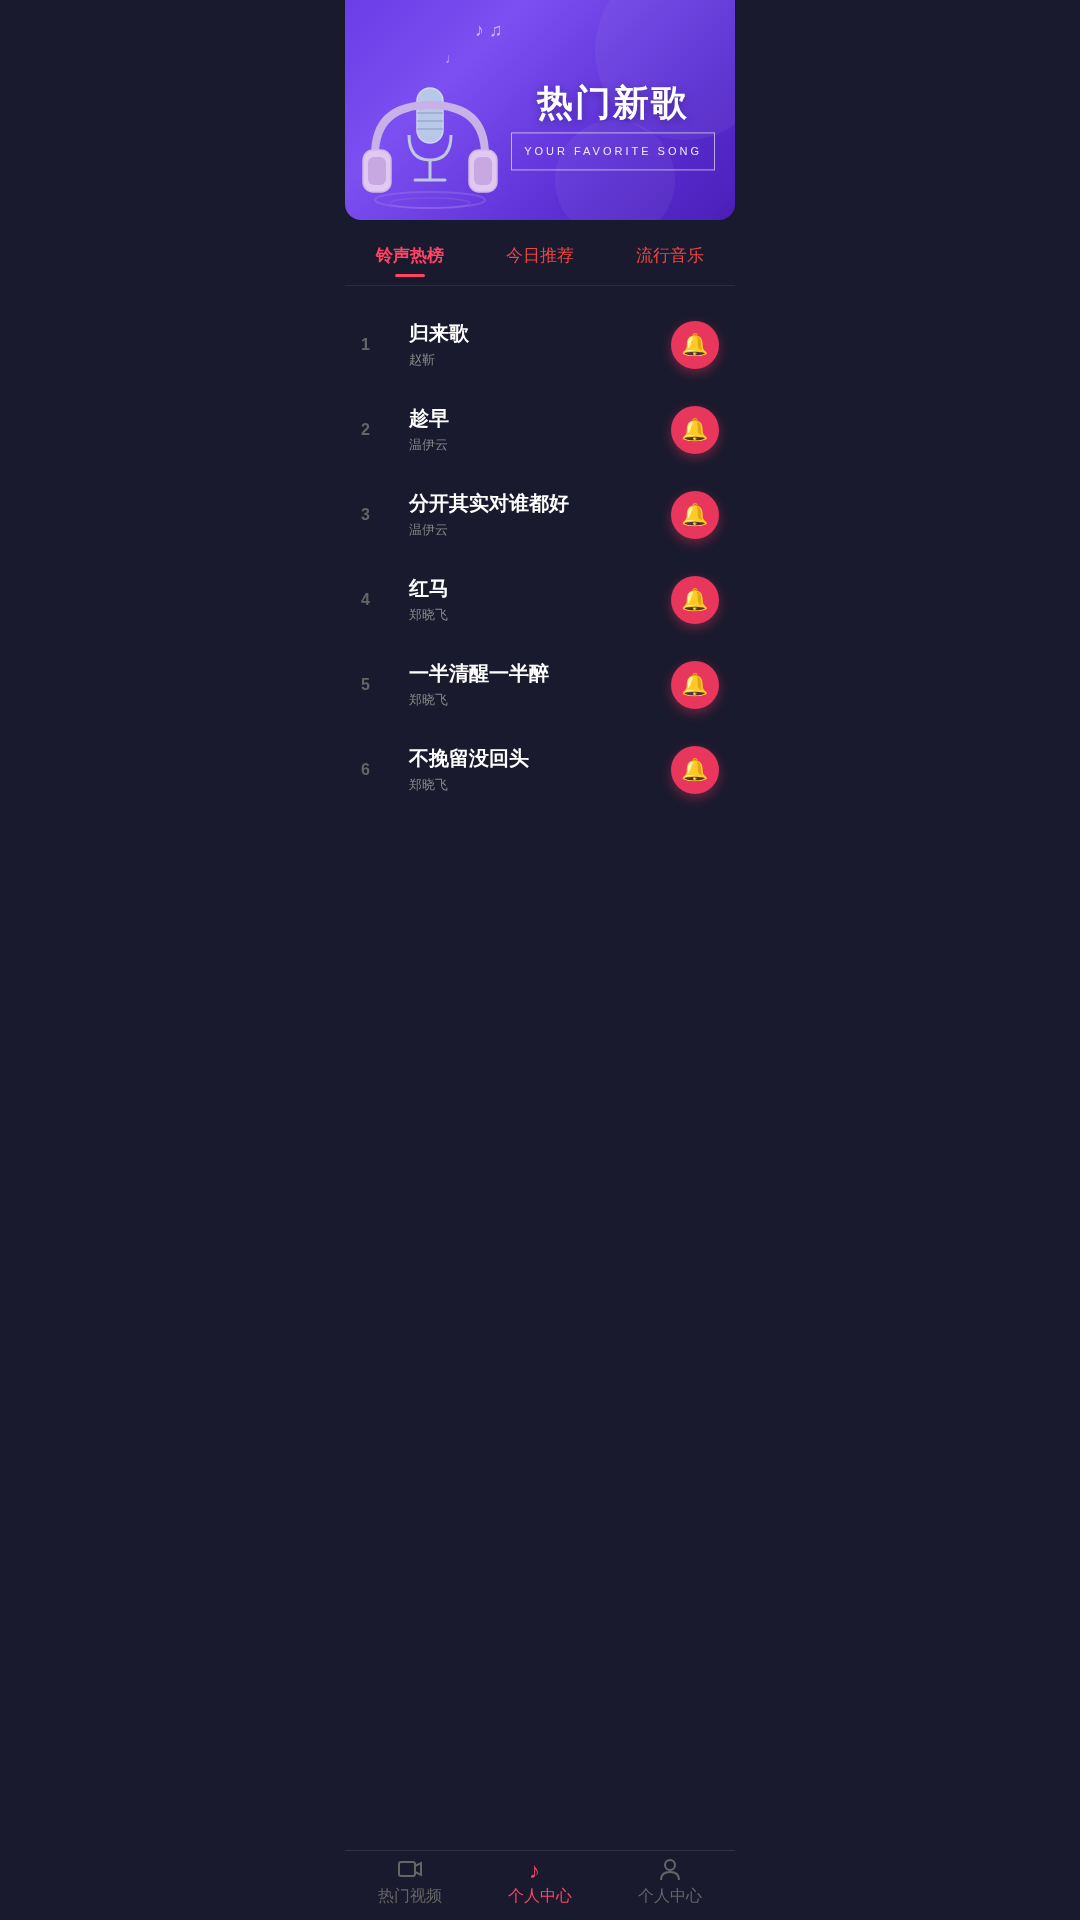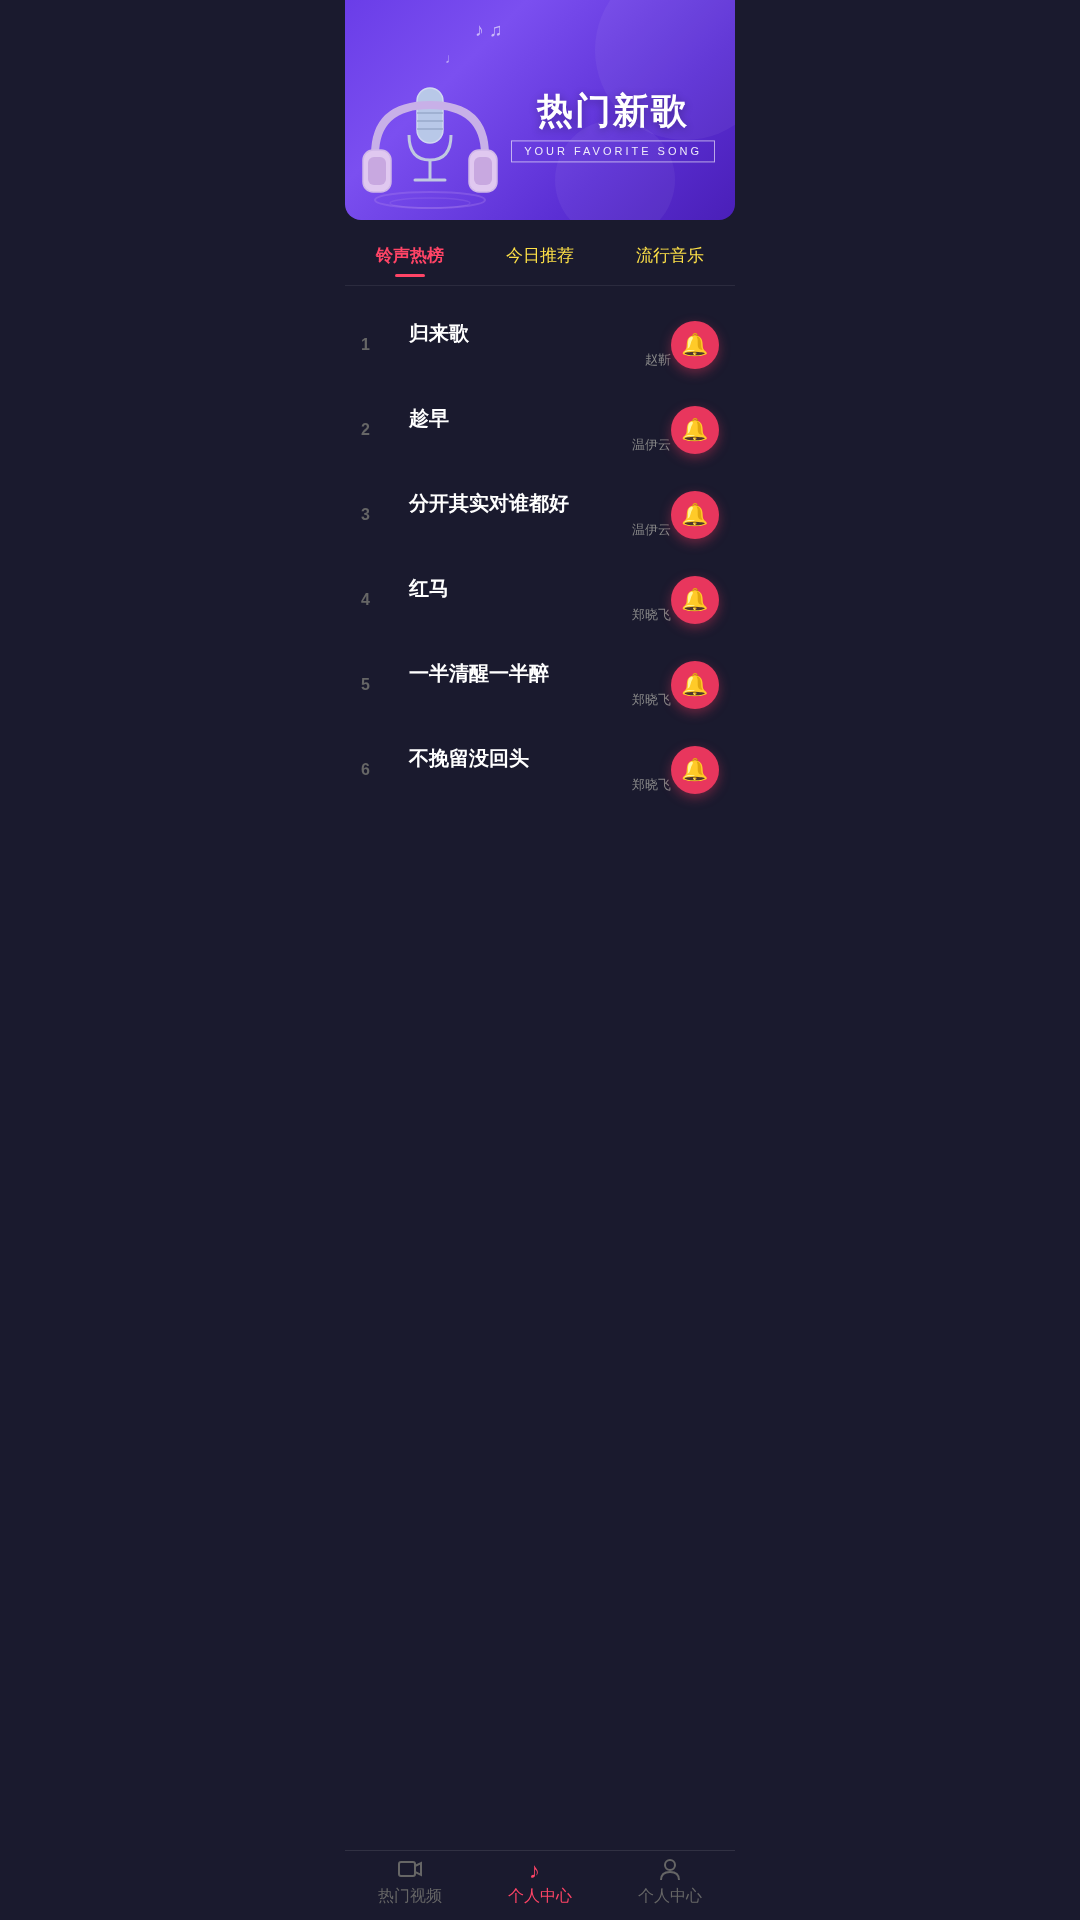--- a/index.html
+++ b/index.html
@@ -84,21 +84,21 @@
       color: #ffffff;
       text-shadow: 0 2px 8px rgba(0,0,0,0.3);
       line-height: 1.2;
       letter-spacing: 2px;
       margin-top: 32px;
     }
 
     .banner-subtitle-en {
       margin-top: 8px;
       border: 1px solid rgba(255,255,255,0.6);
-      padding: 4px 12px;
+      padding: 12px 12px;
       font-size: 11px;
       letter-spacing: 3px;
       color: rgba(255,255,255,0.9);
       font-weight: 400;
     }
 
     
     .banner-illustration {
       position: absolute;
       left: 10px;
@@ -124,21 +124,21 @@
     
     .tabs {
       display: flex;
       justify-content: space-around;
       padding: 20px 0 8px 0;
       border-bottom: 1px solid rgba(255,255,255,0.08);
     }
 
     .tab-item {
       font-size: 17px;
-      color: #fde047;
+      color: #ef4444;
       padding: 4px 16px 10px;
       cursor: pointer;
       position: relative;
     }
 
     .tab-item.active {
       color: #ff4466;
       font-weight: 700;
     }
 
@@ -182,21 +182,20 @@
     .song-title {
       font-size: 20px;
       font-weight: 700;
       color: #ffffff;
       margin-bottom: 4px;
     }
 
     .song-artist {
       font-size: 13px;
       color: #888;
-      text-align: right;
     }
 
     .bell-btn {
       width: 48px;
       height: 48px;
       border-radius: 50%;
       background: #e8365d;
       display: flex;
       align-items: center;
       justify-content: center;

